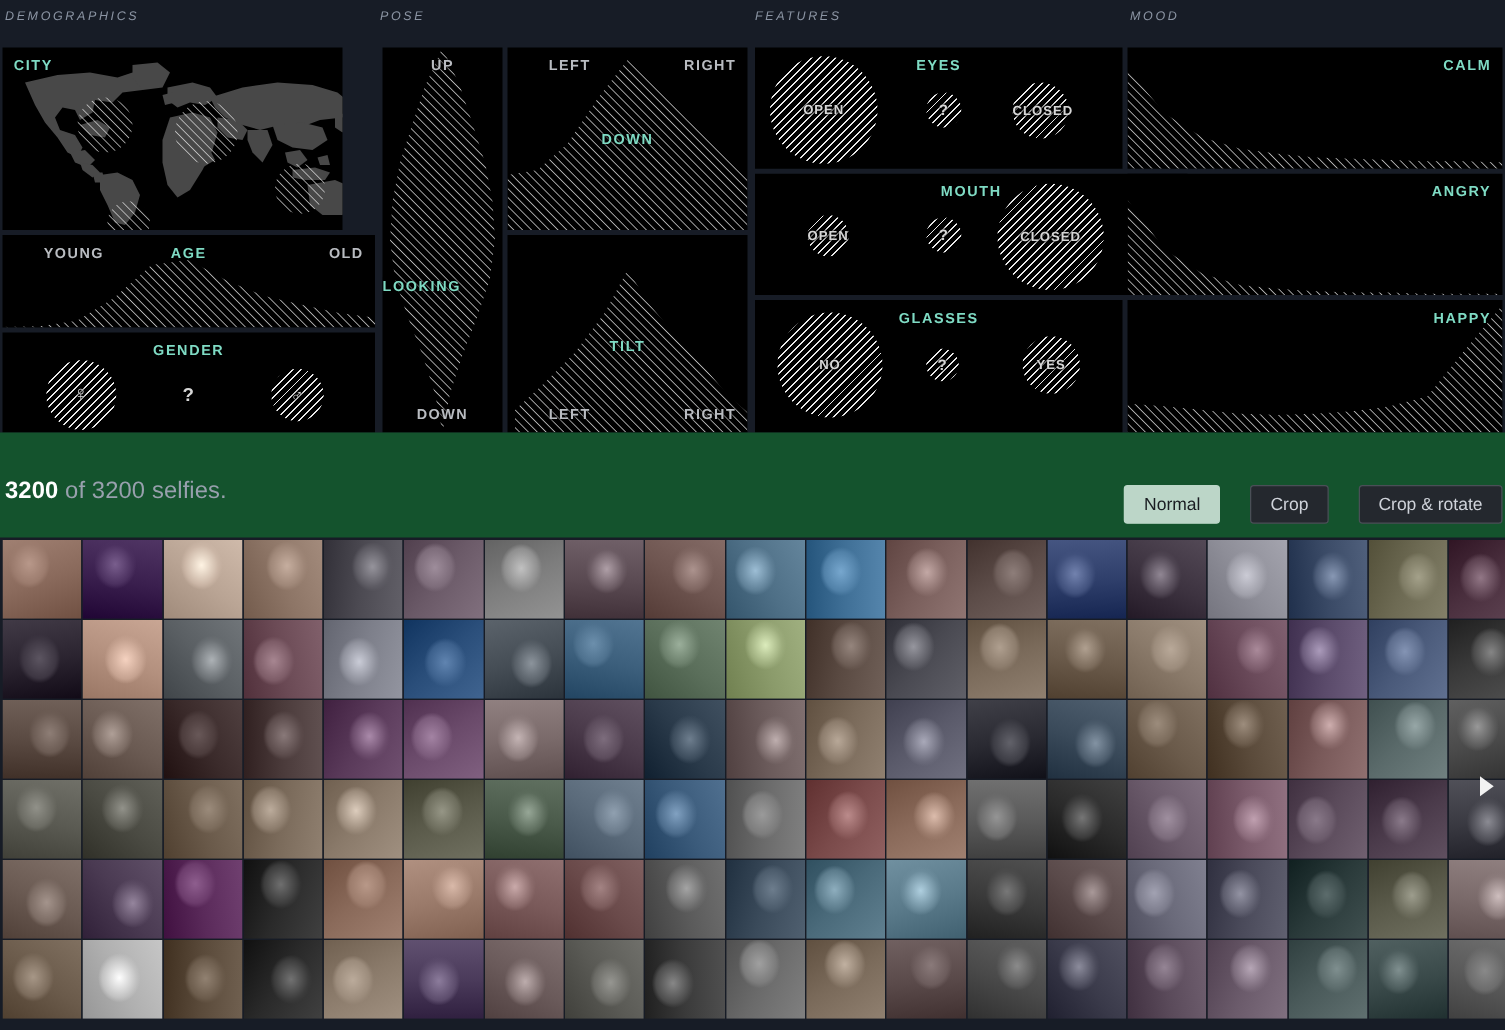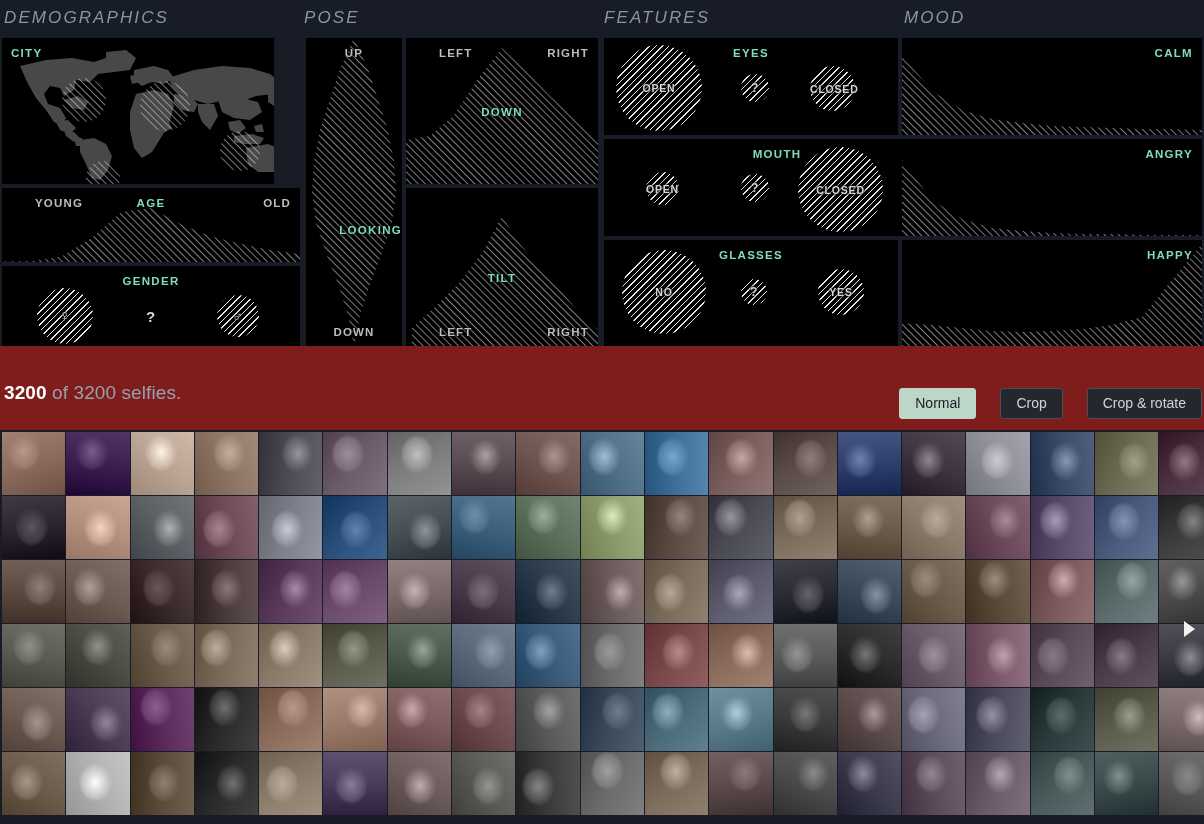--- a/index.html
+++ b/index.html
@@ -9,21 +9,21 @@
     font-family: "Liberation Sans", sans-serif;
     overflow: hidden;
   }
   body { position: relative; }
 
   
   .sect-headers { position: absolute; top: 0; left: 0; width: 1204px; height: 38px; }
   .sect-title {
     position: absolute; top: 8px;
     font-style: italic; font-weight: 400;
-    font-size: 17px; letter-spacing: 2.1px;
+    font-size: 10px; letter-spacing: 2.1px;
     color: #8b94a3;
   }
   #sh-demo { left: 4px; }
   #sh-pose { left: 304px; }
   #sh-feat { left: 604px; }
   #sh-mood { left: 904px; }
 
   
   .facets { position: absolute; top: 38px; left: 0; width: 1204px; height: 308px; }
   .col { position: absolute; top: 0; height: 308px; }
@@ -108,21 +108,21 @@
   #p-glasses { left: 0; top: 202px; width: 294px; height: 106px; }
 
   
   #p-calm  { left: 0; top: 0;     width: 300px; height: 97px; }
   #p-angry { left: 0; top: 101px; width: 300px; height: 97px; }
   #p-happy { left: 0; top: 202px; width: 300px; height: 106px; }
 
   
   #statusbar {
     position: absolute; top: 346px; left: 0; width: 1204px; height: 84px;
-    background: #7f1d1d;
+    background: #14532d;
   }
   #count-line {
     position: absolute; left: 4px; top: 36px;
     font-size: 19px; color: #98a0ad; letter-spacing: .1px;
   }
   #count-line .big { color: #fff; font-weight: bold; }
   #view-modes {
     position: absolute; right: 2px; top: 388px;
     display: flex; gap: 24px;
   }
@@ -266,21 +266,21 @@
       <svg class="svgfill" width="96" height="308" viewBox="0 0 96 308" preserveAspectRatio="none">
         <defs>
           <pattern id="hx3" width="5" height="5" patternTransform="rotate(-45)" patternUnits="userSpaceOnUse">
             <line x1="0" y1="0" x2="0" y2="5" stroke="#e8e8e8" stroke-width="1.1"></line>
           </pattern>
         </defs>
         <path fill="url(#hx3)" d="M48 0 L62 31 L72 61 L82 92 L88 123 L90 154 L86 185 L76 215 L64 246 L54 277 L48 308 L42 277 L32 246 L20 215 L10 185 L6 154 L8 123 L14 92 L24 61 L34 31 Z"></path>
       </svg>
       <div class="ends t" style="left:0;right:0;text-align:center;">UP</div>
       <div class="ends b" style="left:0;right:0;text-align:center;">DOWN</div>
-      <div class="plabel" style="left:0;right:0;text-align:right;top:186px;padding-left:12px;">LOOKING</div>
+      <div class="plabel" style="left:0;right:0;text-align:left;top:186px;">LOOKING</div>
     </div>
 
     <div class="panel" id="p-turn">
       <svg class="svgfill" width="192" height="146" viewBox="0 0 192 146" preserveAspectRatio="none">
         <defs>
           <pattern id="hx4" width="5" height="5" patternTransform="rotate(-45)" patternUnits="userSpaceOnUse">
             <line x1="0" y1="0" x2="0" y2="5" stroke="#e8e8e8" stroke-width="1.1"></line>
           </pattern>
         </defs>
         <path fill="url(#hx4)" d="M0 102 L24 98 L48 77 L72 41 L96 10 L120 33 L144 58 L168 80 L192 102 L192 146 L0 146 Z"></path>

